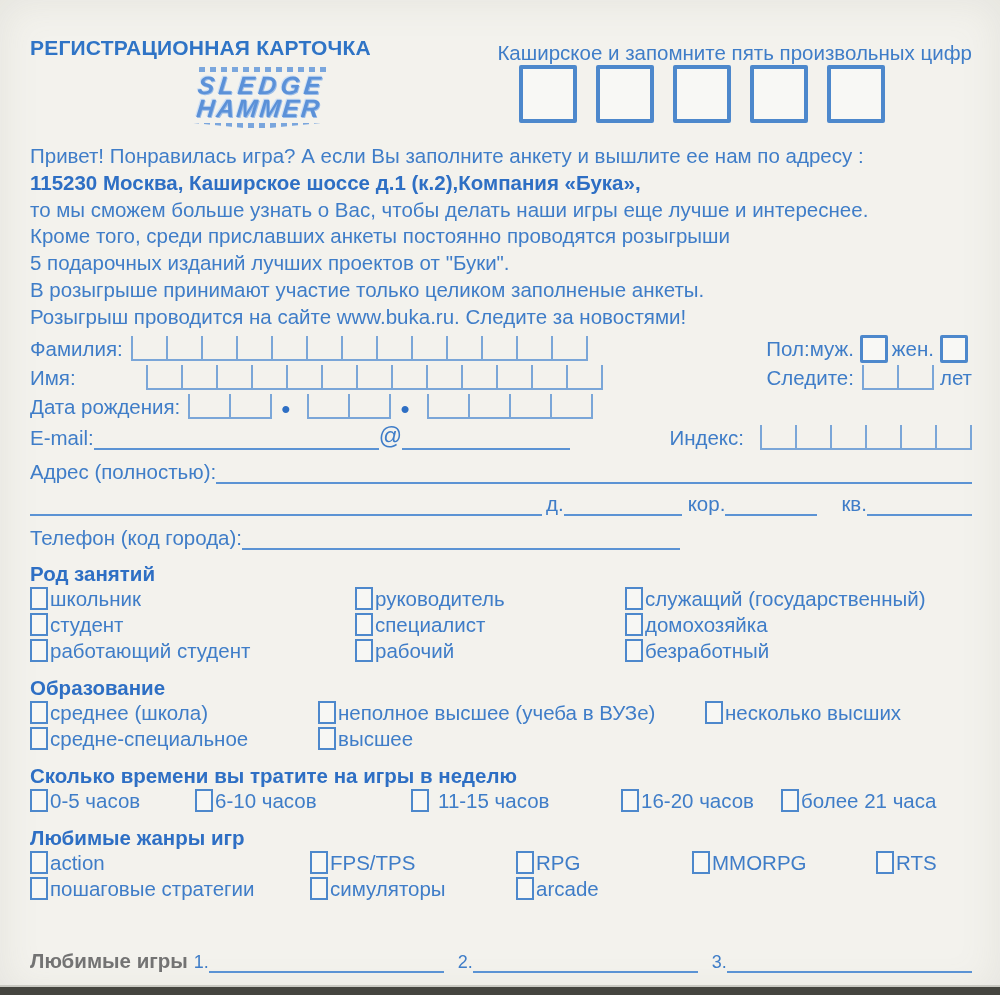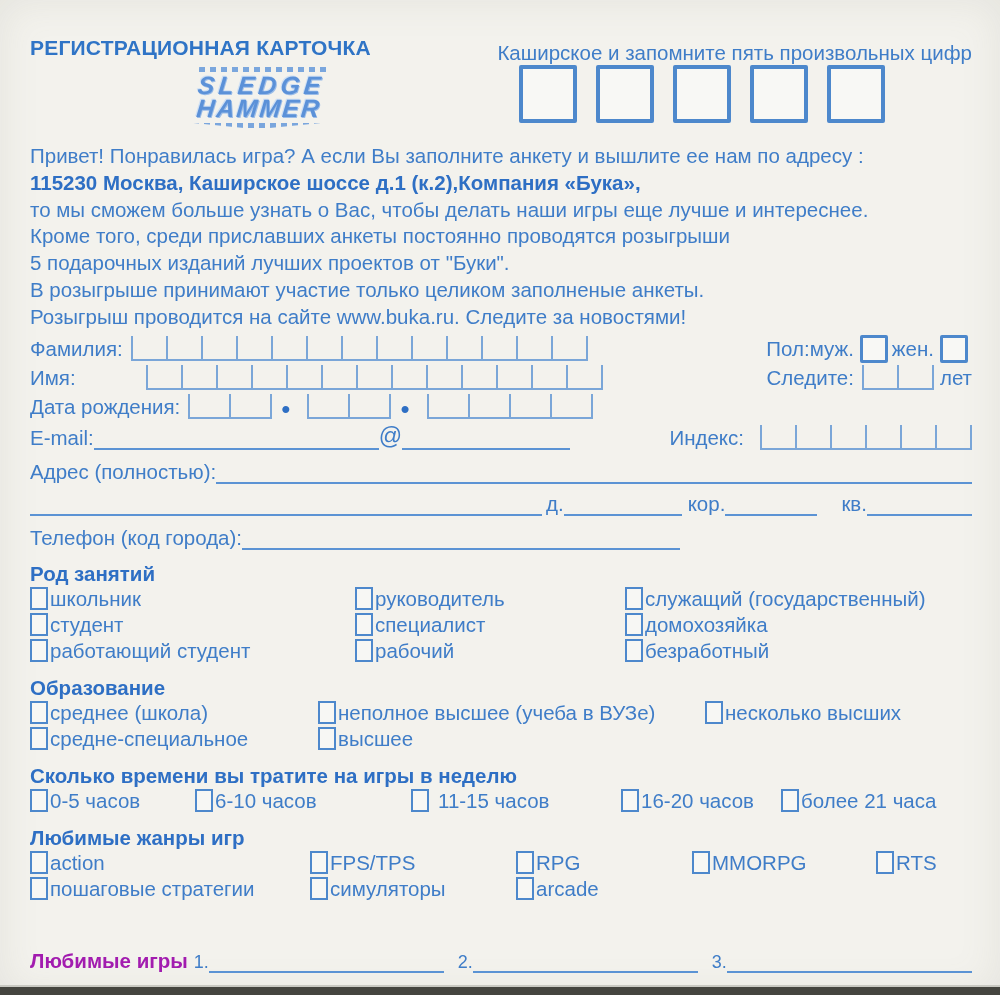--- a/index.html
+++ b/index.html
@@ -54,21 +54,21 @@
   .grid3{display:grid;grid-template-columns:325px 270px 1fr;}
   .gridedu{display:grid;grid-template-columns:288px 387px 1fr;}
   .gridhrs{display:flex;}
   .gridhrs .chk:nth-child(1){width:165px;}
   .gridhrs .chk:nth-child(2){width:216px;}
   .gridhrs .chk:nth-child(3){width:210px;gap:7px;}
   .gridhrs .chk:nth-child(4){width:160px;}
   .gridgen{display:grid;grid-template-columns:280px 206px 176px 184px 1fr;text-align:right;}
   .games{display:flex;align-items:flex-end;font-size:20.5px;margin-top:10px;}
   .games .num{font-size:18px;margin-left:6px;}
-  .bold-lbl{font-weight:bold;color:#a21caf;margin-top:37px;}
+  .bold-lbl{font-weight:bold;color:#737373;margin-top:37px;}
   .await{display:flex;align-items:flex-end;font-size:21px;margin-top:16px;}
   .scan-strip{position:absolute;left:0;right:0;bottom:0;height:8px;background:#45453f;}
   .scan-strip:before{content:"";position:absolute;left:0;right:0;top:-2px;height:2px;background:#c9c9c2;}
 </style>
 </head>
 <body>
 
 <div class="sheet">
 
   <div class="hdr">

